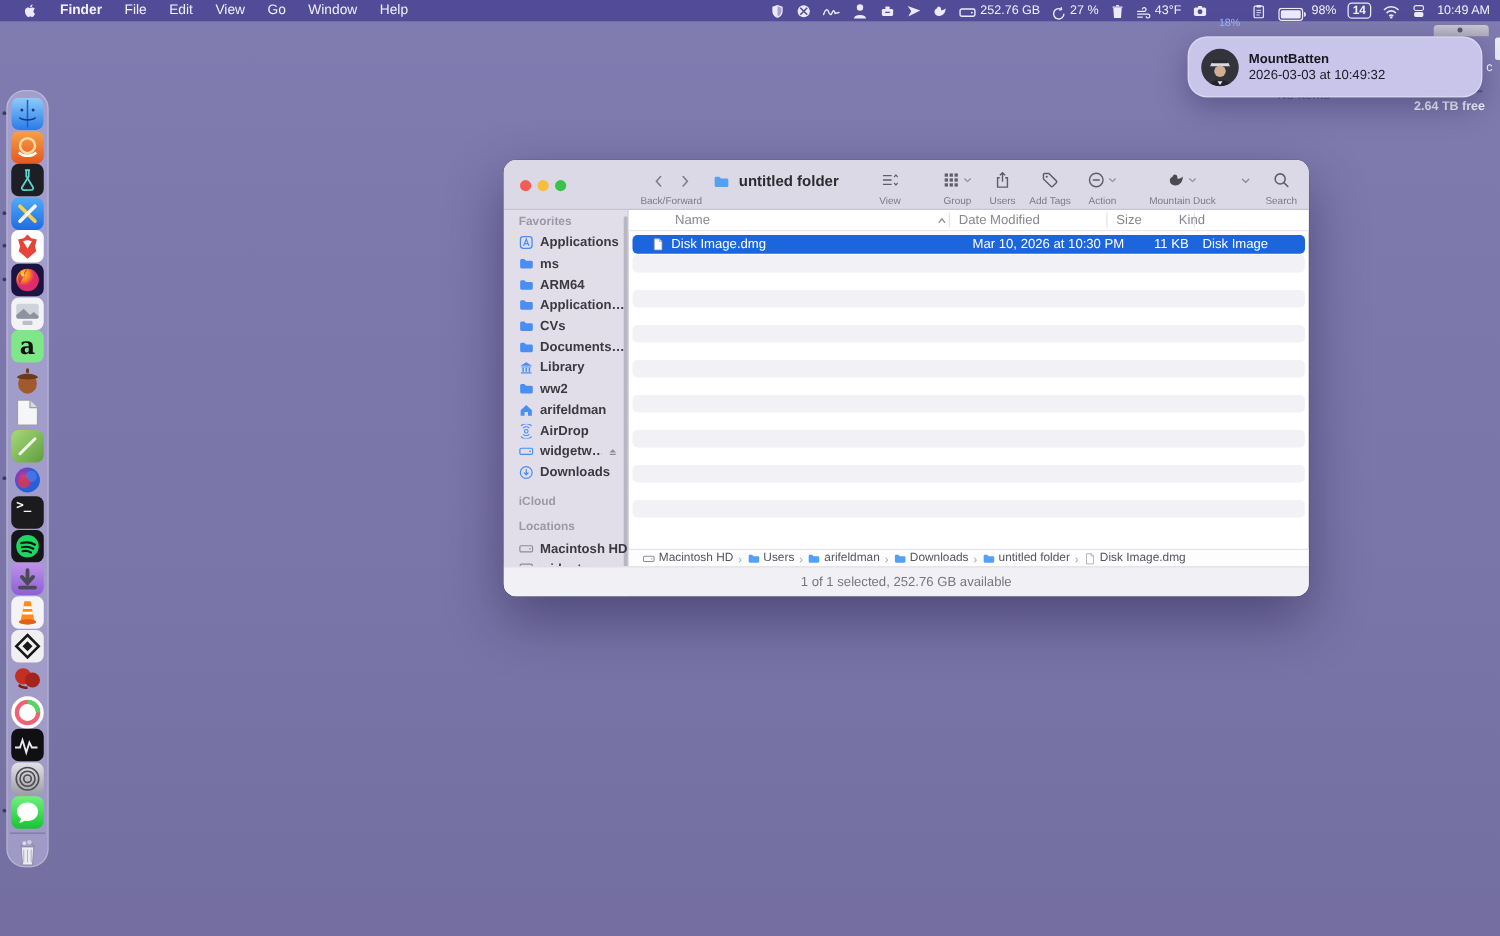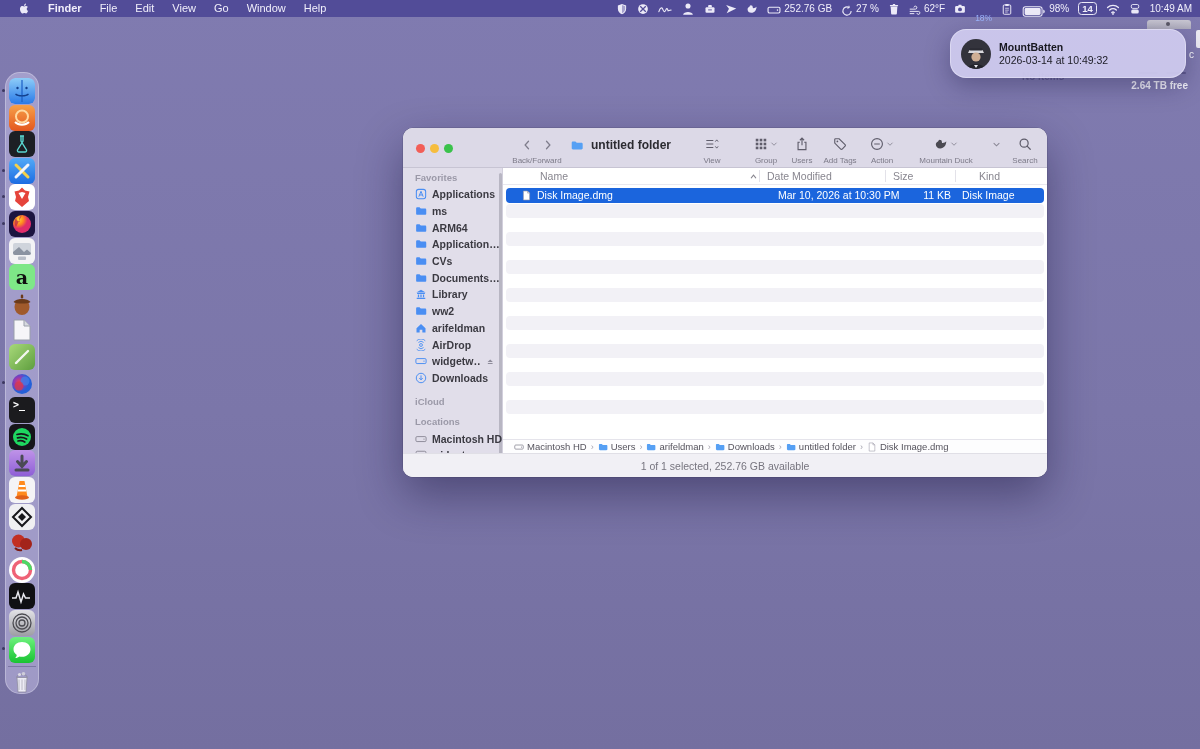--- a/index.html
+++ b/index.html
@@ -366,21 +366,21 @@
       </span>
     <span class="stat">
         <svg class="mbi">
           <use href="#sy-trash"></use>
         </svg>
       </span>
     <span class="stat">
         <svg class="mbi">
           <use href="#sy-wind"></use>
         </svg>
-        <span>62°F</span>
+        <span>43°F</span>
       </span>
     <span class="stat">
         <svg class="mbi">
           <use href="#sy-camera"></use>
         </svg>
       </span>
     <span class="stat" id="cpu-stat">
         <span class="cl">CPU</span>
         <span class="cv">18%</span>
       </span>
@@ -423,21 +423,21 @@
 <div id="free-space">2.64 TB free</div>
 
 <div id="notification">
   <div id="notif-avatar">
       <svg>
         <use href="#sy-avatar-man"></use>
       </svg>
     </div>
   <div id="notif-text">
     <div id="notif-title">MountBatten</div>
-    <div>2026-03-14 at 10:49:32</div>
+    <div>2026-03-03 at 10:49:32</div>
   </div>
 </div>
 
 <div id="dock"></div>
 <div class="dk" style="top:78px">
     <svg viewBox="0 0 26 26">
       <rect width="26" height="26" rx="6" fill="url(#gf)"></rect>
       <defs>
         <linearGradient id="gf" x1="0" y1="0" x2="0" y2="1">
           <stop offset="0" stop-color="#8ecdf8"></stop>
@@ -809,21 +809,21 @@
   <div id="col-header">
     <span class="ch" style="left:37px">Name</span>
     <svg id="sort-caret">
         <use href="#sy-caret-up"></use>
       </svg>
     <span class="colsep" style="left:256px"></span>
     <span class="ch" style="left:264px">Date Modified</span>
     <span class="colsep" style="left:382px"></span>
     <span class="ch" style="left:390px">Size</span>
     <span class="colsep" style="left:452px"></span>
-    <span class="ch" style="left:476px">Kind</span>
+    <span class="ch" style="left:440px">Kind</span>
   </div>
 
   <div id="sel-row">
     <svg class="fic">
         <use href="#sy-file"></use>
       </svg>
     <span class="cell" style="left:31px">Disk Image.dmg</span>
     <span class="cell" style="left:272px">Mar 10, 2026 at 10:30 PM</span>
     <span class="cell" style="left:387px;width:58px;text-align:right">11 KB</span>
     <span class="cell" style="left:456px">Disk Image</span>

